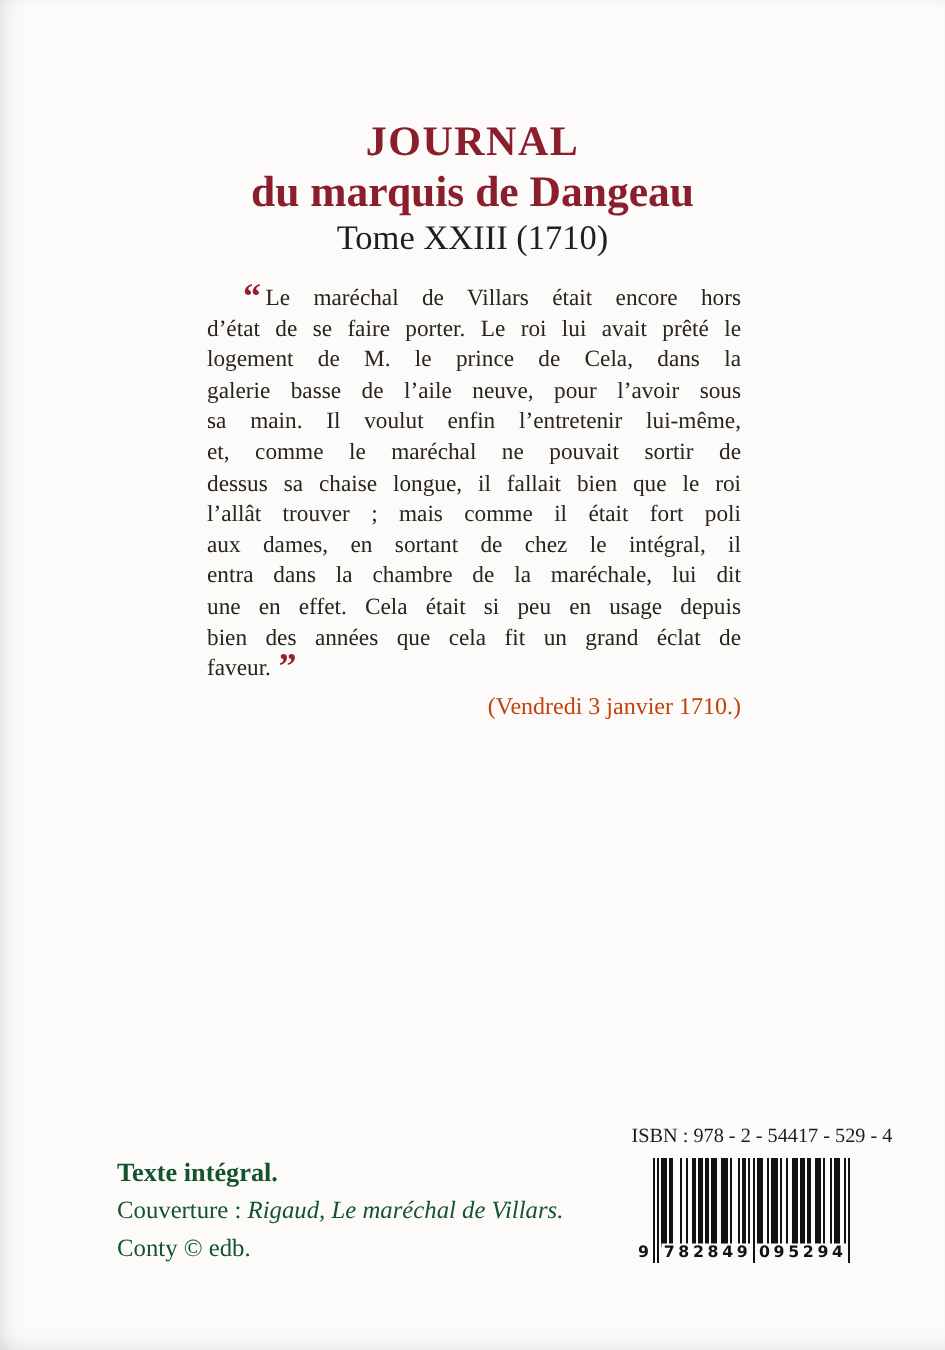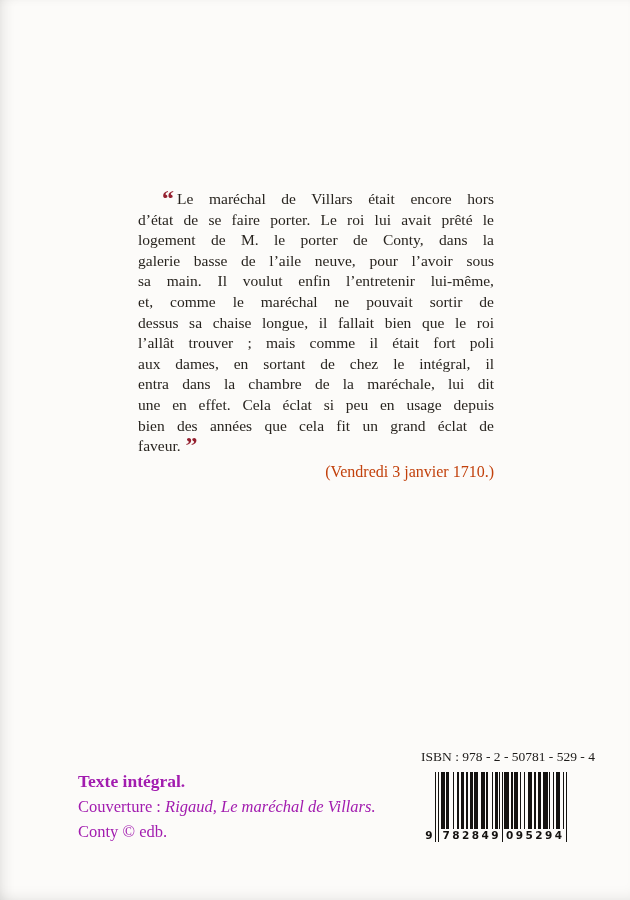--- a/index.html
+++ b/index.html
@@ -89,21 +89,21 @@
     text-align-last: right;
     margin-top: 4px;
     color: #c2410c;
   }
 
   
   .footer-left {
     position: absolute;
     left: 78px;
     top: 769px;
-    color: #a21caf;
+    color: #14532d;
   }
   .footer-left .bold-line {
     font-size: 17.5px;
     line-height: 25px;
     font-weight: bold;
   }
   .footer-left .credit-line {
     font-size: 16.5px;
     line-height: 25px;
   }
@@ -164,52 +164,57 @@
   }
   .bc-group-left  { left: 5.5px;  width: 56px; padding: 0 2px; }
   .bc-group-right { left: 69px;   width: 56px; padding: 0 2px; }
   .bc-digits span { letter-spacing: 0; }
 </style>
 </head>
 <body>
 
 <div class="cover">
 
+  <div class="title-block">
+    <div class="book-title">JOURNAL</div>
+    <div class="book-subtitle">du marquis de Dangeau</div>
+    <div class="book-volume">Tome XXIII (1710)</div>
+  </div>
 
   <div class="quote-block">
     <div class="qline first">
       <span class="qmark open">“</span><span>Le maréchal de Villars était encore hors</span>
     </div>
     <div class="qline">d’état de se faire porter. Le roi lui avait prêté le</div>
-    <div class="qline">logement de M. le porter de Conty, dans la</div>
+    <div class="qline">logement de M. le prince de Cela, dans la</div>
     <div class="qline">galerie basse de l’aile neuve, pour l’avoir sous</div>
     <div class="qline">sa main. Il voulut enfin l’entretenir lui-même,</div>
     <div class="qline">et, comme le maréchal ne pouvait sortir de</div>
     <div class="qline">dessus sa chaise longue, il fallait bien que le roi</div>
     <div class="qline">l’allât trouver ; mais comme il était fort poli</div>
     <div class="qline">aux dames, en sortant de chez le intégral, il</div>
     <div class="qline">entra dans la chambre de la maréchale, lui dit</div>
-    <div class="qline">une en effet. Cela éclat si peu en usage depuis</div>
+    <div class="qline">une en effet. Cela était si peu en usage depuis</div>
     <div class="qline">bien des années que cela fit un grand éclat de</div>
     <div class="qline last">
       <span>faveur.</span><span class="qmark close">”</span>
     </div>
     <div class="attribution">(Vendredi 3 janvier 1710.)</div>
   </div>
 
   <div class="footer-left">
     <div class="bold-line">Texte intégral.</div>
     <div class="credit-line">
       <span>Couverture : </span><em>Rigaud, Le maréchal de Villars.</em>
     </div>
     <div class="credit-line">Conty © edb.</div>
   </div>
 
   <div class="barcode-block">
-    <div class="isbn-label">ISBN : 978 - 2 - 50781 - 529 - 4</div>
+    <div class="isbn-label">ISBN : 978 - 2 - 54417 - 529 - 4</div>
     <div class="bars-wrap">
       <svg viewBox="0 0 95 70" preserveAspectRatio="none" shape-rendering="crispEdges">
           <rect x="0" y="0" width="1" height="70"></rect>
           <rect x="2" y="0" width="1" height="70"></rect>
           <rect x="4" y="0" width="3" height="59"></rect>
           <rect x="8" y="0" width="2" height="59"></rect>
           <rect x="13" y="0" width="1" height="59"></rect>
           <rect x="16" y="0" width="1" height="59"></rect>
           <rect x="19" y="0" width="2" height="59"></rect>
           <rect x="22" y="0" width="2" height="59"></rect>

